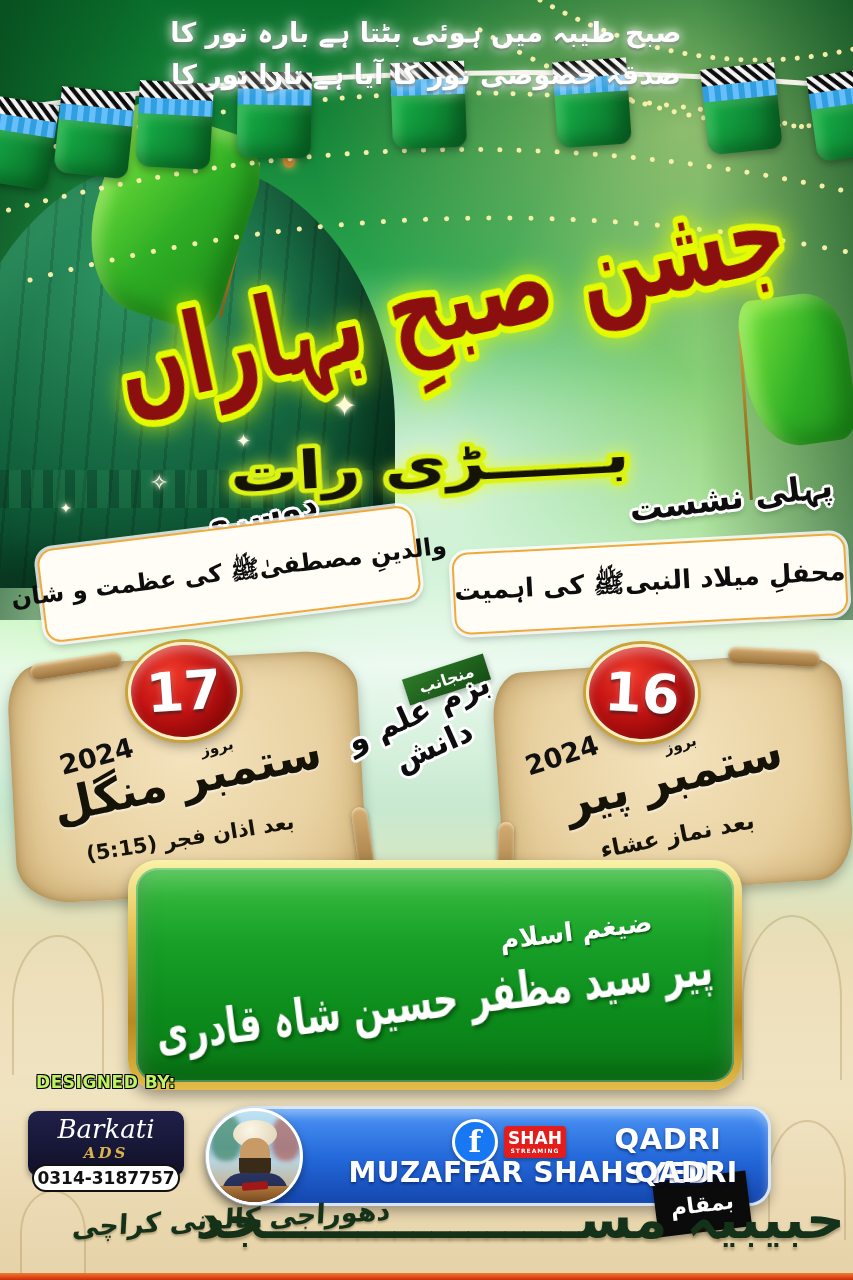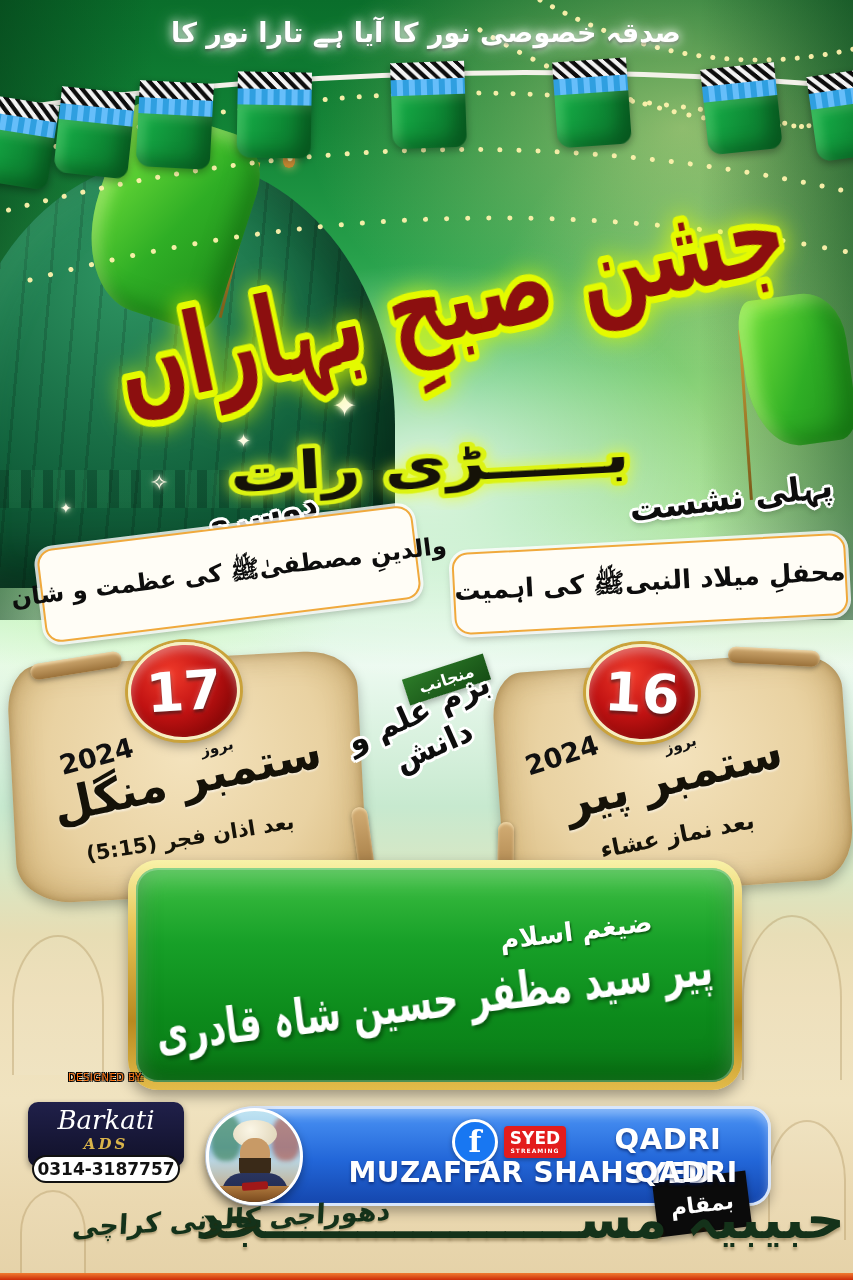--- a/index.html
+++ b/index.html
@@ -112,21 +112,21 @@
     box-shadow:inset 0 0 0 2px rgba(255,255,255,.25), inset 0 10px 24px rgba(255,255,255,.25), inset 0 -14px 26px rgba(0,60,0,.4);}
   .special-pill{position:absolute;left:50%;top:10px;transform:translateX(-50%);
     background:#0d0d0d;border:1px solid #3a3a3a;border-radius:20px;padding:4px 30px;
     color:#fff;font-weight:700;font-size:20px;direction:rtl;white-space:nowrap;}
   .honorific{position:absolute;left:330px;top:48px;width:220px;text-align:center;transform:rotate(-7deg);
     color:#fff;font-weight:700;font-size:26px;direction:rtl;text-shadow:1px 2px 2px rgba(0,40,0,.6);}
   .speaker-svg{position:absolute;left:0;top:30px;}
 
   
   .designed{position:absolute;left:28px;top:1072px;width:156px;z-index:9;text-align:center;}
-  .designed .hd{color:#f97316;font-weight:400;font-size:10px;letter-spacing:.5px;
+  .designed .hd{color:#bef264;font-weight:700;font-size:17px;letter-spacing:.5px;
     text-shadow:-1px -1px 0 #000,1px -1px 0 #000,-1px 1px 0 #000,1px 1px 0 #000;}
   .designed .box{margin-top:19px;background:linear-gradient(180deg,#20204a,#101028);border-radius:10px;
     padding:5px 0 14px;box-shadow:0 3px 6px rgba(0,0,0,.4);}
   .designed .brand{color:#fff;font-family:"DejaVu Serif",serif;font-style:italic;font-size:26px;line-height:1;}
   .designed .sub{color:#d9b44a;font-family:"DejaVu Serif",serif;font-style:italic;font-weight:700;
     font-size:15px;letter-spacing:3px;margin-top:2px;}
   .designed .phone{position:relative;margin:-12px auto 0;width:148px;background:#fff;border:2px solid #111;
     border-radius:14px;font-weight:800;font-size:17px;color:#111;padding:2px 0;}
 
   
@@ -245,20 +245,21 @@
         <div class="f-body"></div>
       </div>
       <div class="flag" style="left: 806px; top: 72px; transform: rotate(-8deg);">
         <div class="f-check"></div>
         <div class="f-blue"></div>
         <div class="f-body"></div>
       </div>
     </div>
 
   <div class="couplet">
+    <div>صبح طیبہ میں ہوئی بٹتا ہے بارہ نور کا</div>
     <div>صدقہ خصوصی نور کا آیا ہے تارا نور کا</div>
   </div>
 
   <span class="sparkle" style="left:332px;top:388px;font-size:30px;">✦</span>
   <span class="sparkle" style="left:236px;top:430px;font-size:18px;">✦</span>
   <span class="sparkle" style="left:150px;top:470px;font-size:22px;">✧</span>
   <span class="sparkle" style="left:60px;top:500px;font-size:14px;">✦</span>
   <span class="sparkle" style="left:300px;top:330px;font-size:13px;">✧</span>
 
   <svg class="title-svg" width="853" height="440" viewBox="0 0 853 440">
@@ -333,21 +334,21 @@
     <div class="av-face"></div>
     <div class="av-beard"></div>
     <div class="av-body"></div>
     <div class="av-desk"></div>
     <div class="av-book"></div>
   </div>
   <div class="fb-circle">
     <span>f</span>
   </div>
   <div class="live-badge">
-    <span class="lv">SYED</span>
+    <span class="lv">SHAH</span>
     <span class="st">STREAMING</span>
   </div>
   <div class="lb-line1">QADRI SYED</div>
   <div class="lb-line2">MUZAFFAR SHAH QADRI</div>
 
   <div class="venue-badge">بمقام</div>
   <div class="masjid">حبیبیہ مســـــــــــــــــجد</div>
   <div class="venue-addr">دھوراجی کالونی کراچی</div>
   <div class="redline"></div>
 

